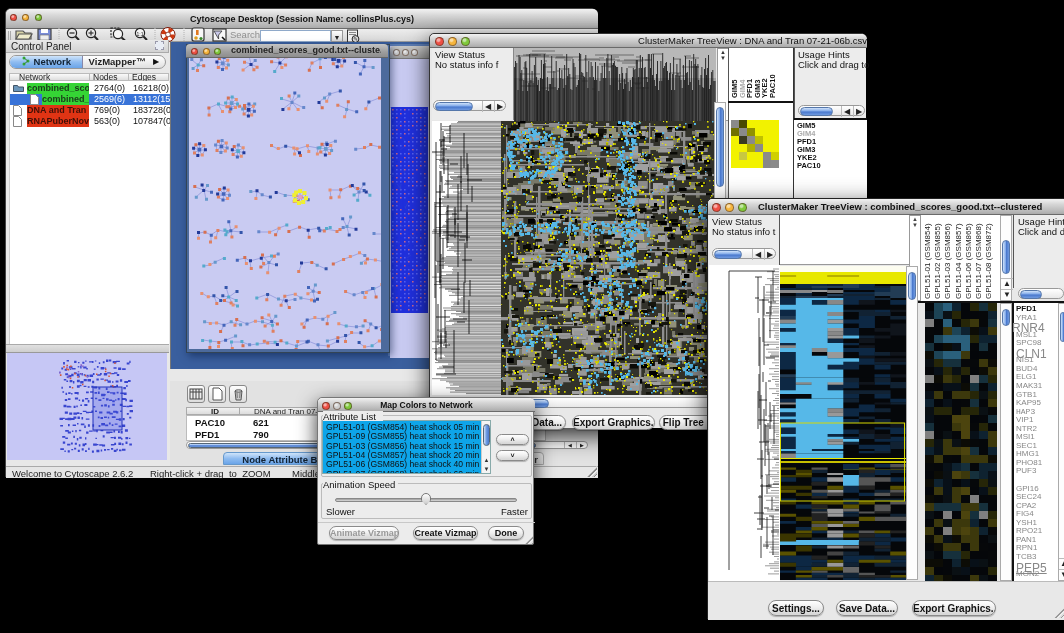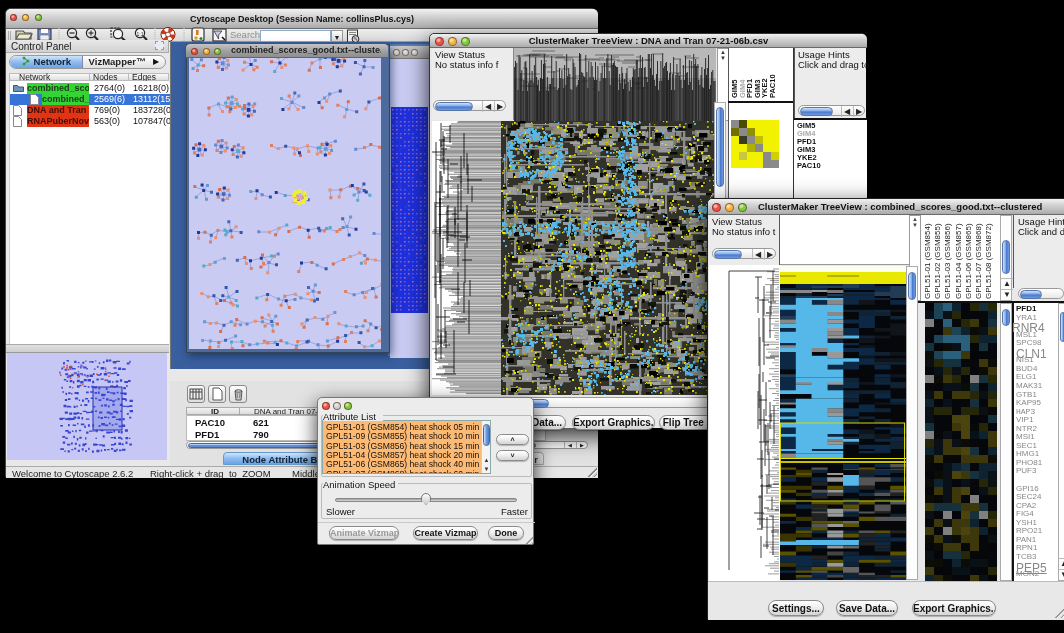--- a/index.html
+++ b/index.html
@@ -187,21 +187,21 @@
         <path fill="#e89070" d="M36.0 8.5h3.0v3.0h-3.0zM37.2 0.7h3.0v3.0h-3.0zM52.6 10.5h3.0v3.0h-3.0zM91.4 8.1h3.0v3.0h-3.0zM151.3 6.4h3.0v3.0h-3.0zM153.1 -2.0h3.0v3.0h-3.0zM32.0 51.9h3.0v3.0h-3.0zM45.0 48.1h3.0v3.0h-3.0zM45.8 39.9h3.0v3.0h-3.0zM61.2 55.5h3.0v3.0h-3.0zM62.9 46.8h3.0v3.0h-3.0zM107.6 50.1h3.0v3.0h-3.0zM98.4 49.3h3.0v3.0h-3.0zM136.2 41.7h3.0v3.0h-3.0zM154.1 57.3h3.0v3.0h-3.0zM175.3 49.3h3.0v3.0h-3.0zM11.8 95.4h3.0v3.0h-3.0zM13.3 86.1h3.0v3.0h-3.0zM34.9 91.5h3.0v3.0h-3.0zM35.8 83.6h3.0v3.0h-3.0zM50.8 96.7h3.0v3.0h-3.0zM52.7 88.3h3.0v3.0h-3.0zM87.8 89.1h3.0v3.0h-3.0zM103.3 88.6h3.0v3.0h-3.0zM104.1 94.4h3.0v3.0h-3.0zM106.6 89.3h3.0v3.0h-3.0zM117.0 86.3h3.0v3.0h-3.0zM118.3 91.9h3.0v3.0h-3.0zM126.9 94.6h3.0v3.0h-3.0zM139.1 94.0h3.0v3.0h-3.0zM140.3 86.1h3.0v3.0h-3.0zM37.1 139.0h3.0v3.0h-3.0zM37.6 130.5h3.0v3.0h-3.0zM65.4 139.1h3.0v3.0h-3.0zM105.6 136.3h3.0v3.0h-3.0zM103.7 141.9h3.0v3.0h-3.0zM110.7 137.7h3.0v3.0h-3.0zM139.5 130.5h3.0v3.0h-3.0zM148.7 137.5h3.0v3.0h-3.0zM8.0 178.8h3.0v3.0h-3.0zM25.2 178.3h3.0v3.0h-3.0zM45.6 167.3h3.0v3.0h-3.0zM79.1 172.7h3.0v3.0h-3.0zM88.6 168.7h3.0v3.0h-3.0zM202.3 179.0h3.0v3.0h-3.0zM203.7 187.3h3.0v3.0h-3.0zM219.7 183.7h3.0v3.0h-3.0zM19.4 205.1h3.0v3.0h-3.0zM55.9 204.1h3.0v3.0h-3.0zM77.2 213.3h3.0v3.0h-3.0zM159.8 197.1h3.0v3.0h-3.0zM169.0 193.2h3.0v3.0h-3.0zM175.0 203.6h3.0v3.0h-3.0zM184.9 200.4h3.0v3.0h-3.0zM11.3 233.9h3.0v3.0h-3.0zM17.8 237.3h3.0v3.0h-3.0zM42.6 245.6h3.0v3.0h-3.0zM104.8 234.7h3.0v3.0h-3.0zM121.0 240.5h3.0v3.0h-3.0zM117.4 234.2h3.0v3.0h-3.0zM174.5 238.1h3.0v3.0h-3.0zM175.8 232.9h3.0v3.0h-3.0zM191.4 225.1h3.0v3.0h-3.0zM209.7 229.3h3.0v3.0h-3.0zM19.8 263.9h3.0v3.0h-3.0zM26.1 263.4h3.0v3.0h-3.0zM64.9 261.7h3.0v3.0h-3.0zM78.3 255.4h3.0v3.0h-3.0zM111.4 264.6h3.0v3.0h-3.0zM124.4 258.1h3.0v3.0h-3.0zM137.6 256.8h3.0v3.0h-3.0zM148.3 264.2h3.0v3.0h-3.0zM28.0 287.1h3.0v3.0h-3.0zM174.1 287.2h3.0v3.0h-3.0zM188.9 281.4h3.0v3.0h-3.0z"></path>
         <path fill="#4466bb" d="M32.0 9.9h3.0v3.0h-3.0zM33.6 -1.9h3.0v3.0h-3.0zM58.8 -3.7h3.0v3.0h-3.0zM169.9 14.5h3.0v3.0h-3.0zM174.3 1.1h3.0v3.0h-3.0zM173.5 7.2h3.0v3.0h-3.0zM40.3 49.5h3.0v3.0h-3.0zM63.9 51.7h3.0v3.0h-3.0zM58.4 44.4h3.0v3.0h-3.0zM104.3 33.5h3.0v3.0h-3.0zM166.2 52.3h3.0v3.0h-3.0zM195.7 35.7h3.0v3.0h-3.0zM8.6 89.8h3.6v3.6h-3.6zM30.6 86.7h3.6v3.6h-3.6zM46.9 97.5h3.0v3.0h-3.0zM198.3 86.6h3.0v3.0h-3.0zM21.0 132.7h3.0v3.0h-3.0zM32.5 140.5h3.0v3.0h-3.0zM32.8 134.2h3.6v3.6h-3.6zM117.7 140.3h3.0v3.0h-3.0zM20.8 175.8h3.0v3.0h-3.0zM38.3 162.3h3.0v3.0h-3.0zM40.3 171.2h3.0v3.0h-3.0zM129.2 171.3h3.0v3.0h-3.0zM152.2 159.2h3.0v3.0h-3.0zM46.8 200.8h3.0v3.0h-3.0zM124.0 241.5h3.0v3.0h-3.0zM118.0 228.0h3.0v3.0h-3.0zM182.0 229.1h3.0v3.0h-3.0zM33.5 265.7h3.0v3.0h-3.0zM81.2 262.0h3.0v3.0h-3.0zM116.7 260.4h3.0v3.0h-3.0zM203.7 268.4h3.0v3.0h-3.0zM35.1 280.7h3.0v3.0h-3.0zM117.9 281.8h3.0v3.0h-3.0z"></path>
         <path fill="#223a99" d="M26.4 2.4h3.0v3.0h-3.0zM60.5 4.9h3.0v3.0h-3.0zM89.4 3.5h3.0v3.0h-3.0zM154.1 1.4h3.0v3.0h-3.0zM146.8 7.3h3.0v3.0h-3.0zM142.3 0.0h3.0v3.0h-3.0zM148.3 -4.6h3.0v3.0h-3.0zM147.8 1.1h3.6v3.6h-3.6zM57.9 56.4h3.0v3.0h-3.0zM57.8 50.1h3.6v3.6h-3.6zM92.4 49.9h3.0v3.0h-3.0zM128.5 43.0h3.0v3.0h-3.0zM14.9 90.3h3.0v3.0h-3.0zM7.3 95.9h3.0v3.0h-3.0zM3.1 88.7h3.0v3.0h-3.0zM9.1 84.2h3.0v3.0h-3.0zM53.4 93.2h3.0v3.0h-3.0zM41.8 90.2h3.0v3.0h-3.0zM109.0 93.3h3.0v3.0h-3.0zM136.6 84.9h3.0v3.0h-3.0zM134.9 95.4h3.0v3.0h-3.0zM11.6 125.5h3.0v3.0h-3.0zM13.2 130.9h3.0v3.0h-3.0zM27.1 134.4h3.0v3.0h-3.0zM33.8 128.6h3.0v3.0h-3.0zM66.5 131.3h3.0v3.0h-3.0zM85.7 133.0h3.0v3.0h-3.0zM175.7 132.5h3.0v3.0h-3.0zM161.8 126.0h3.0v3.0h-3.0zM8.0 173.1h3.0v3.0h-3.0zM117.7 170.8h3.0v3.0h-3.0zM165.5 169.8h3.0v3.0h-3.0zM212.2 183.7h3.0v3.0h-3.0zM60.0 201.3h3.0v3.0h-3.0zM70.8 198.8h3.0v3.0h-3.0zM111.0 203.5h3.0v3.0h-3.0zM95.7 241.3h3.0v3.0h-3.0zM198.2 226.6h3.0v3.0h-3.0zM86.9 284.9h3.0v3.0h-3.0zM147.1 281.8h3.0v3.0h-3.0z"></path>
         <path fill="#3355aa" d="M134.9 -1.9h3.0v3.0h-3.0zM144.2 -0.1h3.0v3.0h-3.0zM164.9 2.9h3.0v3.0h-3.0zM149.8 31.5h3.0v3.0h-3.0zM178.4 42.6h3.0v3.0h-3.0zM95.2 86.8h3.0v3.0h-3.0zM79.9 137.5h3.0v3.0h-3.0zM173.7 130.9h3.0v3.0h-3.0zM173.4 124.4h3.0v3.0h-3.0zM50.6 172.9h3.0v3.0h-3.0zM128.2 168.7h3.0v3.0h-3.0zM158.7 175.5h3.0v3.0h-3.0zM86.0 205.2h3.0v3.0h-3.0zM135.6 209.3h3.0v3.0h-3.0zM23.4 236.2h3.0v3.0h-3.0zM30.2 240.9h3.0v3.0h-3.0zM32.3 236.3h3.0v3.0h-3.0zM35.6 228.0h3.0v3.0h-3.0zM46.5 231.9h3.0v3.0h-3.0zM77.1 234.9h3.0v3.0h-3.0zM127.0 239.7h3.0v3.0h-3.0zM185.6 268.3h3.0v3.0h-3.0zM116.5 282.5h3.0v3.0h-3.0zM155.1 276.1h3.0v3.0h-3.0zM170.4 273.3h3.0v3.0h-3.0zM168.6 283.1h3.0v3.0h-3.0z"></path>
         <path fill="#f0f030" d="M115.0 138.2h4.0v4.0h-4.0zM112.2 142.1h4.0v4.0h-4.0zM107.9 142.9h4.0v4.0h-4.0zM104.0 140.2h4.0v4.0h-4.0zM103.3 135.3h4.0v4.0h-4.0zM105.1 132.5h4.0v4.0h-4.0zM109.1 131.0h4.0v4.0h-4.0zM113.5 133.0h4.0v4.0h-4.0z"></path>
         <path fill="#e8a0c0" d="M109.3 137.2h3.6v3.6h-3.6z"></path>
       </svg></div>
   </div>
 <div style="position:absolute;left:429px;top:33px;width:437px;height:395px;background:#e8e8e8;border:1px solid #333;box-shadow:0 8px 22px rgba(0,0,0,0.8);border-radius:5px 5px 0 0;">
     <div style="position:absolute;left:0;top:0;width:437px;height:14px;background:linear-gradient(#f2f2f2,#d6d6d6 35%,#b6b6b6 85%,#aaaaaa);border-bottom:1px solid #6a6a6a;box-sizing:border-box;border-radius:5px 5px 0 0;">
-      <div style="width:100%;text-align:center;font-size:9.5px;font-weight:bold;color:#111;line-height:14px;white-space:nowrap;overflow:hidden;">ClusterMaker TreeView : DNA and Tran 07-21-06b.csv</div>
+      <div style="width:100%;text-align:right;font-size:9.5px;font-weight:normal;color:#111;line-height:14px;white-space:nowrap;overflow:hidden;">ClusterMaker TreeView : DNA and Tran 07-21-06b.csv</div>
     </div>
     <div style="position:absolute;left:5px;top:3px;width:9px;height:9px;border-radius:50%;background:radial-gradient(circle at 35% 30%,#fff8 0 18%,transparent 40%),#ee5045;border:0.5px solid rgba(60,30,10,0.55);box-sizing:border-box;"></div>
     <div style="position:absolute;left:18px;top:3px;width:9px;height:9px;border-radius:50%;background:radial-gradient(circle at 35% 30%,#fff8 0 18%,transparent 40%),#f5b53d;border:0.5px solid rgba(60,30,10,0.55);box-sizing:border-box;"></div>
     <div style="position:absolute;left:31px;top:3px;width:9px;height:9px;border-radius:50%;background:radial-gradient(circle at 35% 30%,#fff8 0 18%,transparent 40%),#7fc93c;border:0.5px solid rgba(60,30,10,0.55);box-sizing:border-box;"></div>
     <div style="position:absolute;left:1px;top:14px;width:435px;height:380px;background:#e8e8e8;"></div>
     <div style="position:absolute;left:2px;top:14px;width:82px;height:72px;background:#ececec;border-right:1px solid #888;">
       <div style="position:absolute;left:3px;top:1px;font-size:9.5px;color:#111;">View Status</div>
       <div style="position:absolute;left:3px;top:11px;font-size:9.5px;color:#111;white-space:nowrap;">No status info f</div>
     </div>
     <div style="position:absolute;left:3px;top:66px;width:73px;height:11px;background:linear-gradient(#fff,#e8e8e8);border:1px solid #999;border-radius:5.5px;box-sizing:border-box;">
@@ -419,26 +419,29 @@
       <div style="position:absolute;bottom:11px;left:0;width:10px;text-align:center;font-size:8px;color:#222;line-height:10px;border-top:1px solid #bbb;">▲</div>
       <div style="position:absolute;bottom:0;left:0;width:10px;text-align:center;font-size:8px;color:#222;line-height:10px;border-top:1px solid #bbb;">▼</div>
     </div>
     <div style="position:absolute;left:0px;top:382px;width:360px;height:39px;background:#e8e8e8;border-top:1px solid #bbb;"></div>
     <div style="position:absolute;left:60px;top:401px;width:56px;height:16px;border-radius:8.0px;border:1px solid #8a8a8a;box-sizing:border-box;background:linear-gradient(#ffffff,#f0f0f0 45%,#d8d8d8 90%);font-size:10px;font-weight:bold;color:#111;text-align:center;line-height:15px;white-space:nowrap;overflow:hidden;box-shadow:0 1px 1px rgba(0,0,0,0.25);">Settings...</div>
     <div style="position:absolute;left:128px;top:401px;width:62px;height:16px;border-radius:8.0px;border:1px solid #8a8a8a;box-sizing:border-box;background:linear-gradient(#ffffff,#f0f0f0 45%,#d8d8d8 90%);font-size:10px;font-weight:bold;color:#111;text-align:center;line-height:15px;white-space:nowrap;overflow:hidden;box-shadow:0 1px 1px rgba(0,0,0,0.25);">Save Data...</div>
     <div style="position:absolute;left:204px;top:401px;width:84px;height:16px;border-radius:8.0px;border:1px solid #8a8a8a;box-sizing:border-box;background:linear-gradient(#ffffff,#f0f0f0 45%,#d8d8d8 90%);font-size:10px;font-weight:bold;color:#111;text-align:center;line-height:15px;white-space:nowrap;overflow:hidden;box-shadow:0 1px 1px rgba(0,0,0,0.25);">Export Graphics...</div>
     <div style="position:absolute;left:346px;top:407px;width:12px;height:12px;background:repeating-linear-gradient(135deg,#ddd 0 1px,#999 1px 2px,#eee 2px 4px);clip-path:polygon(100% 0,100% 100%,0 100%);"></div>
   </div>
 <div style="position:absolute;left:317px;top:397px;width:217px;height:148px;background:#ececec;border:1px solid #777;box-shadow:0 7px 20px rgba(0,0,0,0.8);border-radius:5px 5px 2px 2px;">
+    <div style="position:absolute;left:0;top:0;width:217px;height:14px;background:linear-gradient(#f2f2f2,#d6d6d6 35%,#b6b6b6 85%,#aaaaaa);border-bottom:1px solid #6a6a6a;box-sizing:border-box;border-radius:5px 5px 0 0;">
+      <div style="width:100%;text-align:center;font-size:8.5px;font-weight:bold;color:#111;line-height:14px;white-space:nowrap;overflow:hidden;">Map Colors to Network</div>
+    </div>
     <div style="position:absolute;left:4px;top:3.5px;width:8px;height:8px;border-radius:50%;background:radial-gradient(circle at 35% 30%,#fff8 0 18%,transparent 40%),#ee5045;border:0.5px solid rgba(60,30,10,0.55);box-sizing:border-box;"></div>
     <div style="position:absolute;left:15px;top:3.5px;width:8px;height:8px;border-radius:50%;background:radial-gradient(circle at 35% 30%,#fff8 0 18%,transparent 40%),#cfcfcf;border:0.5px solid rgba(60,30,10,0.55);box-sizing:border-box;"></div>
     <div style="position:absolute;left:26px;top:3.5px;width:8px;height:8px;border-radius:50%;background:radial-gradient(circle at 35% 30%,#fff8 0 18%,transparent 40%),#7fc93c;border:0.5px solid rgba(60,30,10,0.55);box-sizing:border-box;"></div>
     <div style="position:absolute;left:5px;top:13px;width:60px;height:10px;font-size:9.5px;color:#111;background:#ececec;z-index:2;">Attribute List</div>
     <div style="position:absolute;left:3px;top:17px;width:211px;height:62px;border:1px solid #bbb;border-radius:2px;"></div>
-    <div style="position:absolute;left:4px;top:22px;width:169px;height:54px;background:#fdba74;border:1px solid #8aa;overflow:hidden;">
+    <div style="position:absolute;left:4px;top:22px;width:169px;height:54px;background:#0ea5e9;border:1px solid #8aa;overflow:hidden;">
       <div style="position:absolute;left:3px;top:1.0px;font-size:8.6px;color:#111;white-space:nowrap;">GPL51-01 (GSM854) heat shock 05 min</div>
       <div style="position:absolute;left:3px;top:10.3px;font-size:8.6px;color:#111;white-space:nowrap;">GPL51-09 (GSM855) heat shock 10 min</div>
       <div style="position:absolute;left:3px;top:19.6px;font-size:8.6px;color:#111;white-space:nowrap;">GPL51-03 (GSM856) heat shock 15 min</div>
       <div style="position:absolute;left:3px;top:28.900000000000002px;font-size:8.6px;color:#111;white-space:nowrap;">GPL51-04 (GSM857) heat shock 20 min</div>
       <div style="position:absolute;left:3px;top:38.2px;font-size:8.6px;color:#111;white-space:nowrap;">GPL51-06 (GSM865) heat shock 40 min</div>
       <div style="position:absolute;left:3px;top:47.5px;font-size:8.6px;color:#111;white-space:nowrap;">GPL51-07 (GSM868) heat shock 60 min</div>
     </div>
     <div style="position:absolute;left:163px;top:23px;width:9px;height:52px;background:#f4f4f4;border-left:1px solid #ccc;">
       <div style="position:absolute;left:0.5px;top:3px;width:7px;height:22px;border-radius:4px;background:linear-gradient(90deg,#cfe2fa,#6f9ae0 50%,#4877cc);border:0.5px solid #567;"></div>
       <div style="position:absolute;left:0;bottom:10px;width:9px;text-align:center;font-size:6px;color:#333;">▲</div>

